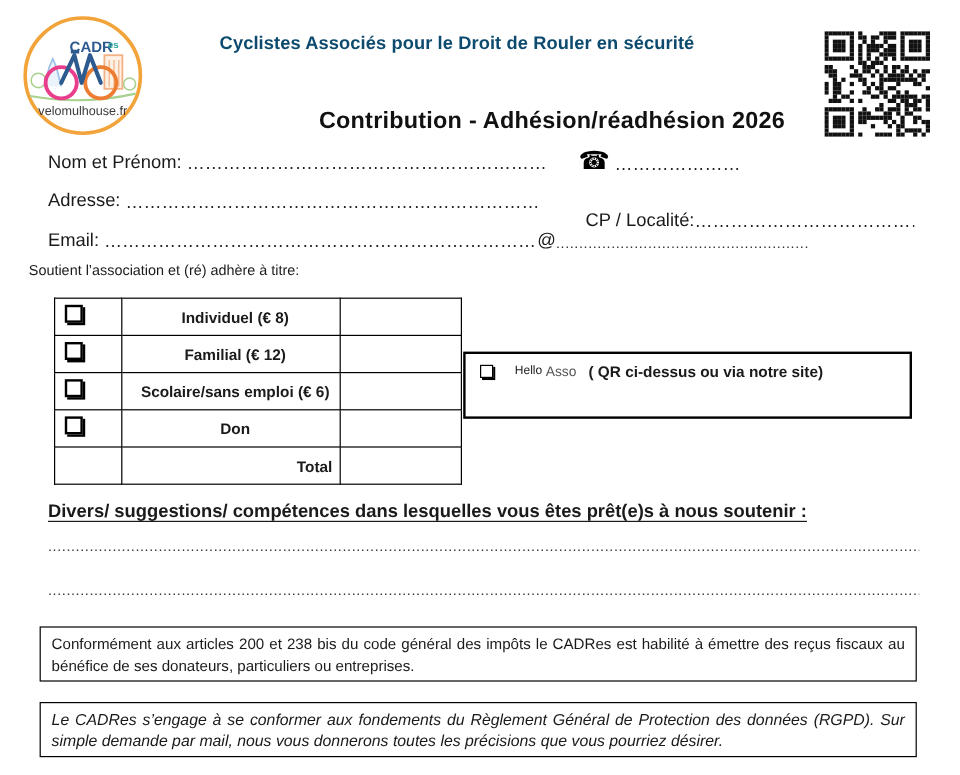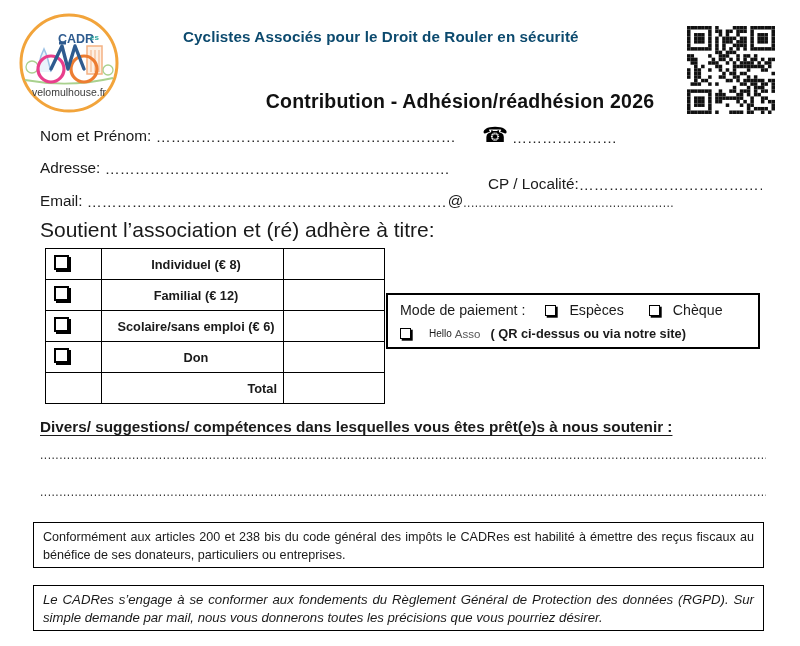--- a/index.html
+++ b/index.html
@@ -408,21 +408,21 @@
     <span class="dots leader" style="width:183px;">……………………………………………………………………………………………………………………</span>
   </div>
 
   <div class="abs frow" style="left:40px;top:192px;">
     <span>Email:</span>&nbsp;
     <span class="dots leader" style="width:361px;">……………………………………………………………………………………………………………………</span>
     <span>@</span>
     <span class="dots fine" style="width:212px;">........................................................................................................................................................................................................................................................................................</span>
   </div>
 
-  <div class="abs" style="left:40px;top:218px;font-size:21px;">Soutient l’association et (ré) adhère à titre:</div>
+  <div class="abs" style="left:24px;top:218px;font-size:12px;">Soutient l’association et (ré) adhère à titre:</div>
 
   <table class="member abs" style="left:45px;top:248px;">
     <tbody>
         <tr>
       <td class="cb-cell">
         <span class="cbx"></span></td>
       <td class="lbl-cell">Individuel (€ 8)</td>
       <td class="amt-cell"></td>
     </tr>
     <tr>
@@ -446,27 +446,20 @@
     <tr>
       <td class="cb-cell"></td>
       <td class="total-cell">Total</td>
       <td class="amt-cell"></td>
     </tr>
   </tbody>
     </table>
 
   <div class="abs paybox" style="left:386px;top:293px;width:374px;height:56px;">
     <div class="payrow">
-      <span>Mode de paiement :</span>
-      <span class="cbx sm" style="margin-left:20px;"></span>
-      <span style="margin-left:13px;">Espèces</span>
-      <span class="cbx sm" style="margin-left:25px;"></span>
-      <span style="margin-left:13px;">Chèque</span>
-    </div>
-    <div class="payrow">
       <span class="cbx sm"></span>
       <span class="hello" style="margin-left:18px;">Hello</span>
       <span class="asso">Asso</span>
       <span class="paynote">( QR ci-dessus ou via notre site)</span>
     </div>
   </div>
 
   <div class="abs divers" style="left:40px;top:418px;">Divers/ suggestions/ compétences dans lesquelles vous êtes prêt(e)s à nous soutenir :</div>
   <span class="abs dots fine" style="left:40px;top:448px;width:726px;">........................................................................................................................................................................................................................................................................................</span>
   <span class="abs dots fine" style="left:40px;top:485px;width:726px;">........................................................................................................................................................................................................................................................................................</span>

